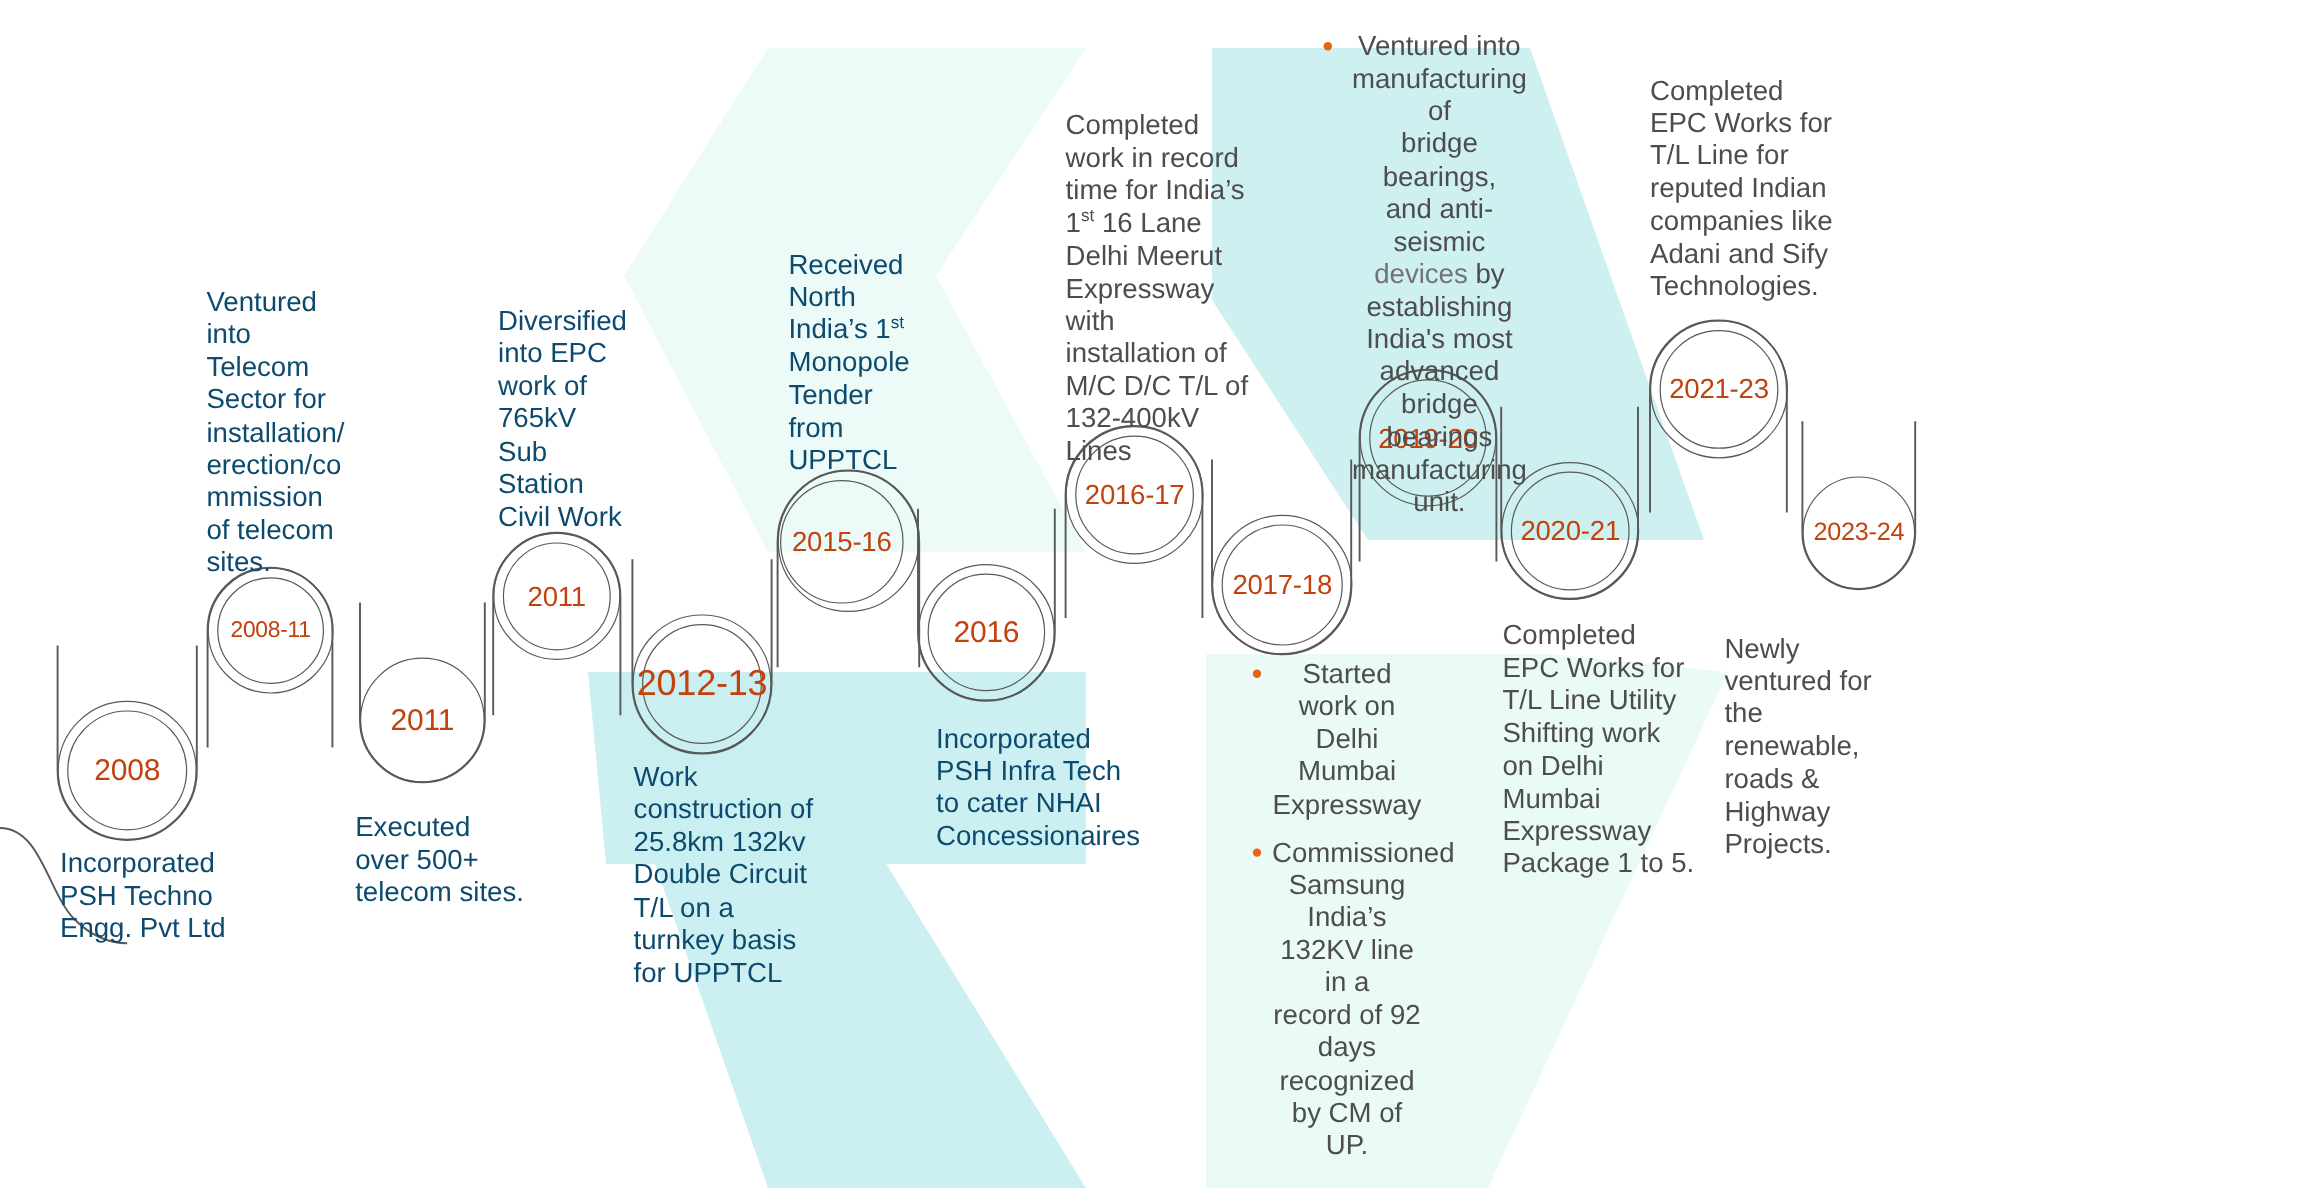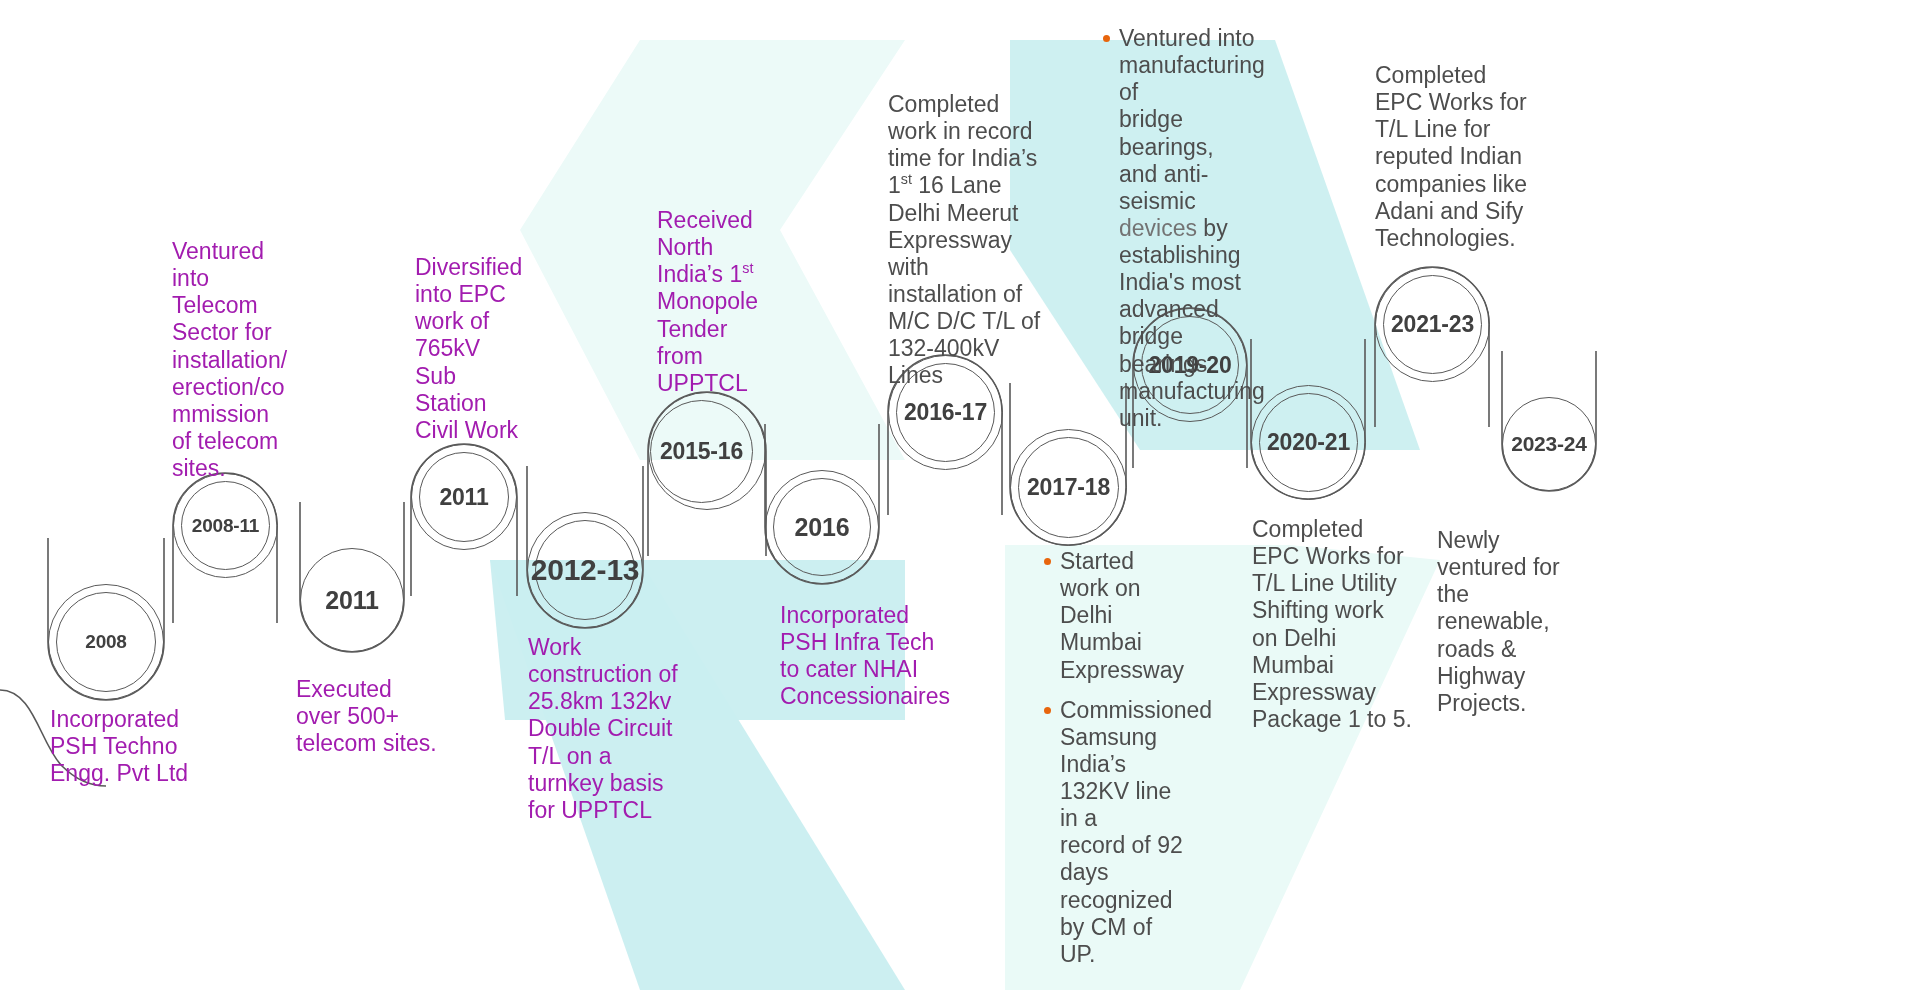--- a/index.html
+++ b/index.html
@@ -17,36 +17,36 @@
   #path { position:absolute; left:0; top:0; width:1920px; height:990px; z-index:1; }
 
   
   .node {
     position:absolute; z-index:3;
     display:flex; align-items:center; justify-content:center;
     border:1.6px solid #595959; border-radius:50%;
     background:transparent;
   }
   .node .yr {
-    font-weight:bold; color:#404040; white-space:nowrap;
+    font-weight:normal; color:#c2410c; white-space:nowrap;
     letter-spacing:-0.2px;
   }
 
   
   .txt {
     position:absolute; z-index:4;
-    color:#a21caf; line-height:1.18;
+    color:#0c4a6e; line-height:1.18;
     font-size:23px; white-space:pre-line;
   }
   .txt.gray { color:#4d4d4d; }
 
   .bullets { position:absolute; z-index:4; }
   .bullets .bl {
     position:relative; padding-left:19px; margin-bottom:13px;
-    font-size:23px; line-height:1.18; color:#4d4d4d; white-space:pre-line;
+    font-size:23px; line-height:1.18; color:#4d4d4d; white-space:pre-line;text-align:center;
   }
   .bullets .bl::before {
     content:""; position:absolute; left:3px; top:10px;
     width:7px; height:7px; border-radius:50%; background:#e8650d;
   }
   .bullets .bl b { color:#737373; font-weight:normal; }
   sup { font-size:0.62em; vertical-align:super; line-height:0; }
 </style>
 </head>
 <body>
@@ -81,21 +81,21 @@
         <path d="M 888,515 L 888,412 A 57,57 0 0 1 1002,412 L 1002,515"></path>
         <path d="M 1010,383 L 1010,487 A 58,58 0 0 0 1126,487 L 1126,383"></path>
         <path d="M 1133,468 L 1133,365 A 57,57 0 0 1 1247,365 L 1247,468"></path>
         <path d="M 1251,339 L 1251,442 A 57,57 0 0 0 1365,442 L 1365,339"></path>
         <path d="M 1375,427 L 1375,324 A 57,57 0 0 1 1489,324 L 1489,427"></path>
         <path d="M 1502,351 L 1502,444 A 47,47 0 0 0 1596,444 L 1596,351"></path>
       </g>
     </svg>
 
   <div class="node" style="left:56px; top:592px; width:100px; height:100px;">
-    <span class="yr" style="font-size:19px;">2008</span>
+    <span class="yr" style="font-size:25px;">2008</span>
   </div>
   <div class="node" style="left:48px; top:584px; width:116px; height:116px;"></div>
 
   <div class="node" style="left:181px; top:481px; width:89px; height:89px;">
     <span class="yr" style="font-size:19px;">2008-11</span>
   </div>
   <div class="node" style="left:173px; top:473px; width:105px; height:105px;"></div>
 
   <div class="node" style="left:300px; top:548px; width:104px; height:104px;">
     <span class="yr" style="font-size:25px;">2011</span>

